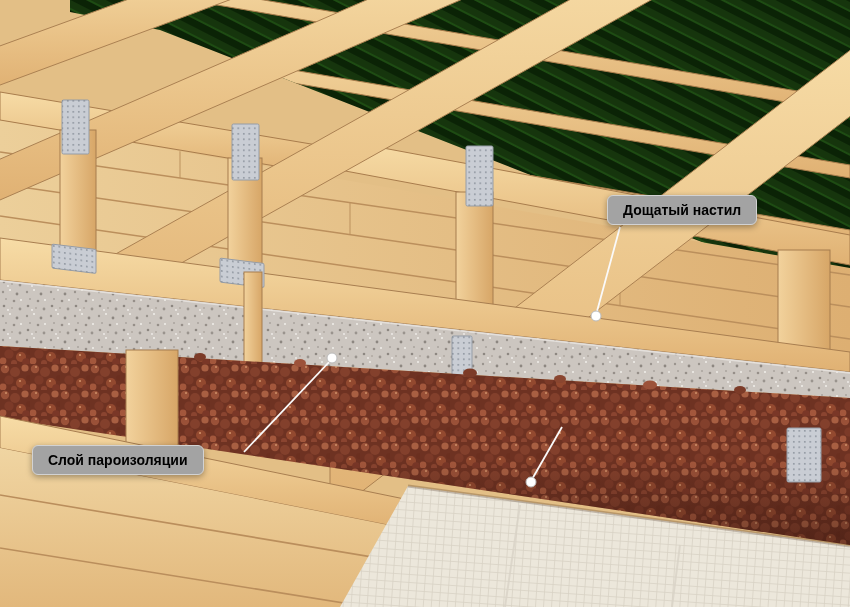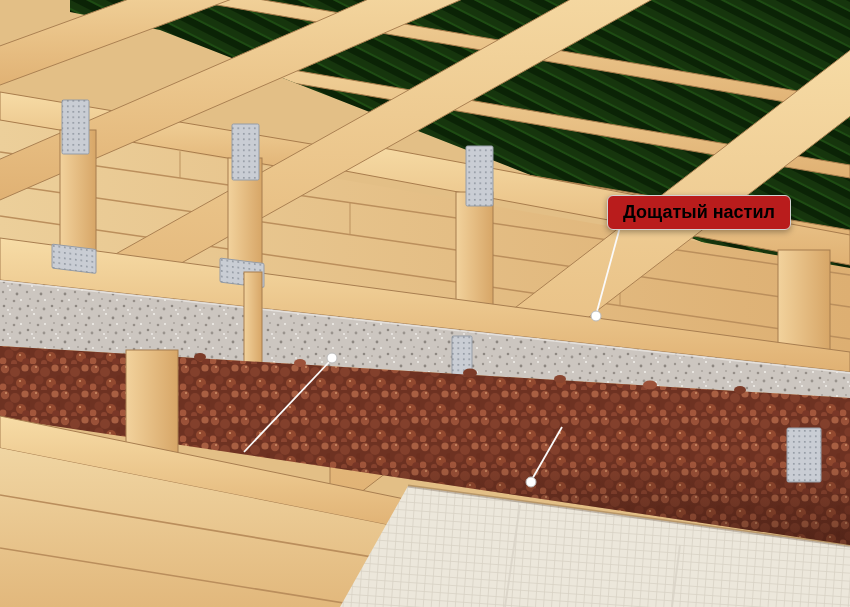--- a/index.html
+++ b/index.html
@@ -1,20 +1,20 @@
 <!DOCTYPE html>
 <html><head>
 <meta charset="utf-8">
 <style>
   html,body{margin:0;padding:0;background:#6b6b6b;}
   .stage{position:relative;width:850px;height:607px;overflow:hidden;
          font-family:"Liberation Sans",sans-serif;background:#e3bf86;}
   .stage svg{position:absolute;left:0;top:0;display:block;}
-  .callout{position:absolute;z-index:2;background:#b91c1c;border:1px solid #d2d2d2;
-           border-radius:6px;padding:6px 15px;font-size:18px;font-weight:bold;
+  .callout{position:absolute;z-index:2;background:#a3a3a3;border:1px solid #d2d2d2;
+           border-radius:6px;padding:6px 15px;font-size:14px;font-weight:bold;
            color:#000;white-space:nowrap;box-shadow:0 2px 6px rgba(0,0,0,.35);}
 </style>
 </head>
 <body>
 
 <div class="stage">
 
 <svg width="850" height="607" viewBox="0 0 850 607">
   <defs>
     <linearGradient id="gFloor" x1="0" y1="0" x2="1" y2="0">
@@ -216,14 +216,15 @@
     <line x1="244" y1="452" x2="331" y2="360" stroke="#fafafa" stroke-width="1.8"></line>
     <circle cx="596" cy="316" r="5" fill="#ffffff" stroke="#bbbbbb"></circle>
     <circle cx="531" cy="482" r="5" fill="#ffffff" stroke="#bbbbbb"></circle>
     <circle cx="332" cy="358" r="5" fill="#ffffff" stroke="#bbbbbb"></circle>
   </g>
 </svg>
 
   <div class="callout" style="left:607px;top:195px">Дощатый настил</div>
 
 
+  <div class="callout" style="left:32px;top:445px">Слой пароизоляции</div>
 
 </div>
 
 </body></html>

